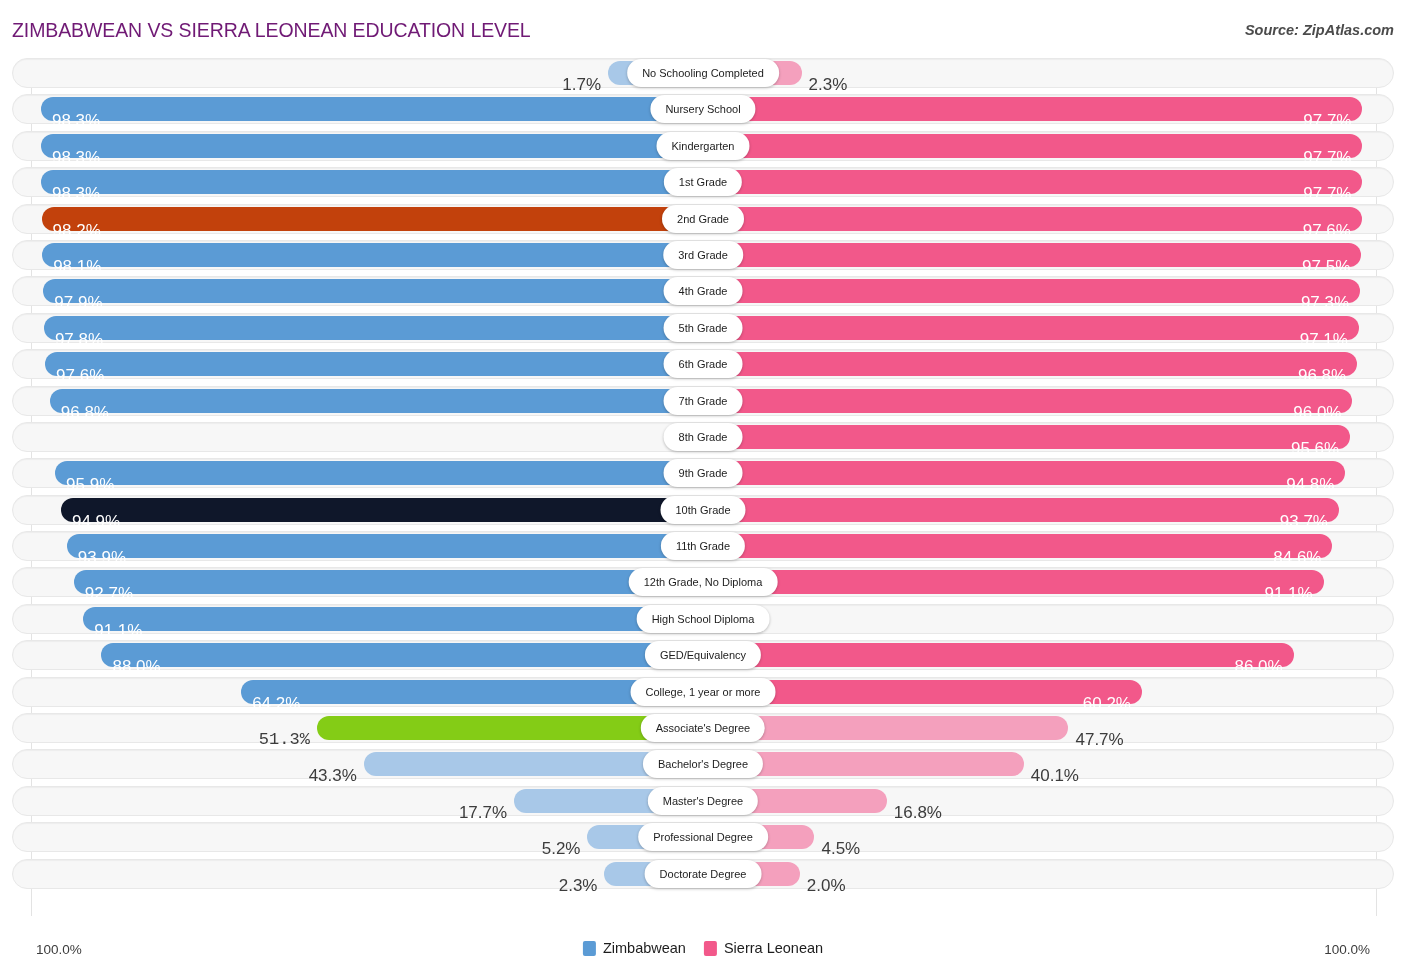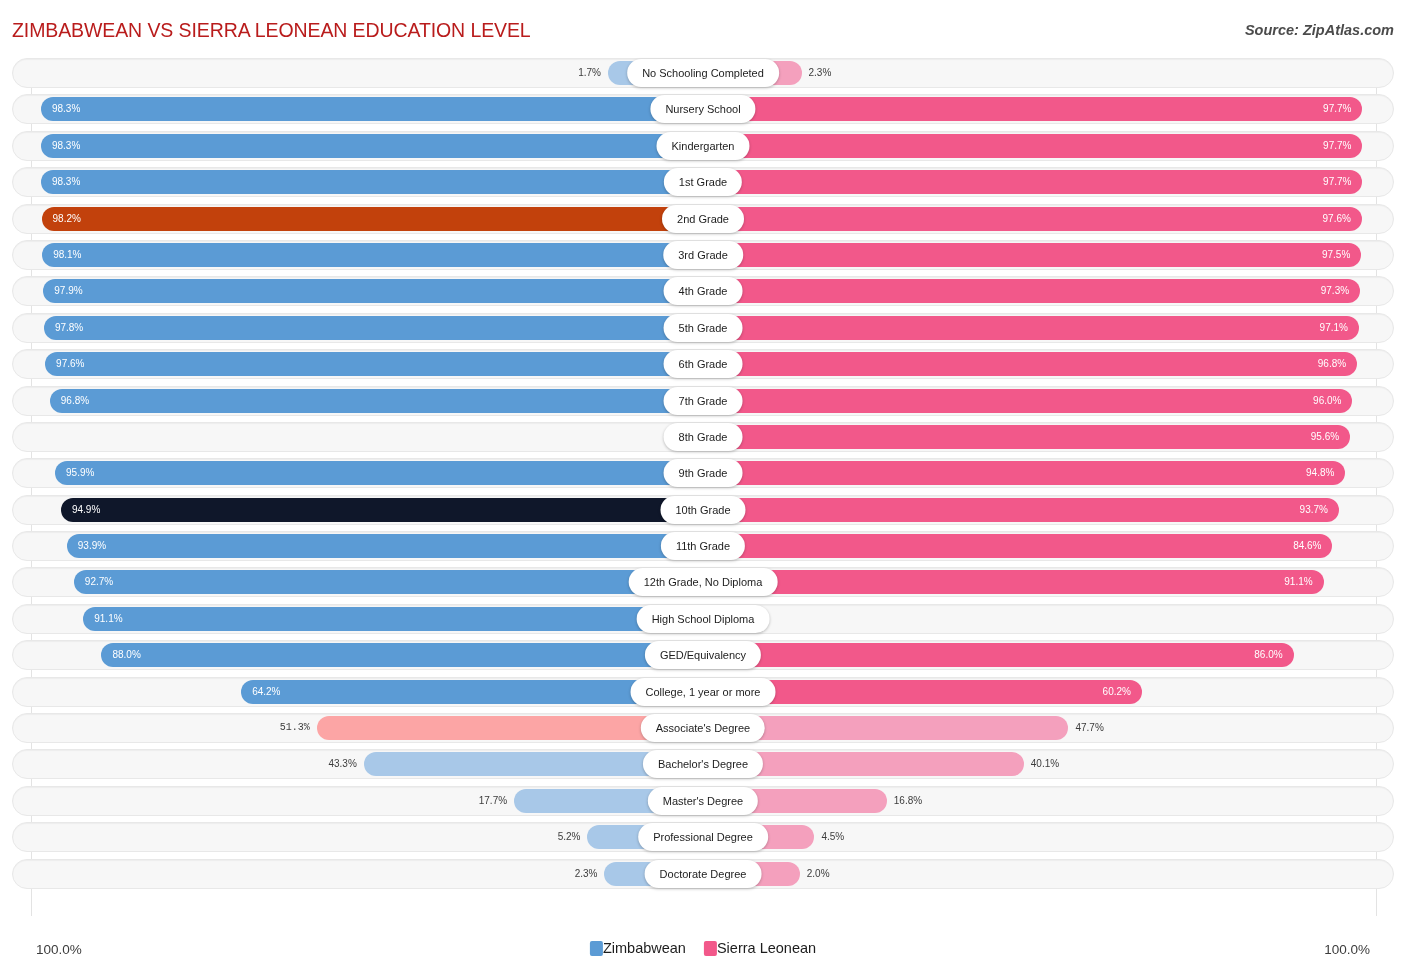--- a/index.html
+++ b/index.html
@@ -24,21 +24,21 @@
     padding: 0 14px;
     box-sizing: border-box;
   }
   .chart-title {
     position: absolute;
     left: 12px;
     top: 19px;
     font-size: 19.5px;
     letter-spacing: -0.1px;
     font-weight: 400;
-    color: #b91c1c;
+    color: #701a75;
     text-transform: uppercase;
     white-space: nowrap;
   }
   .source {
     position: absolute;
     right: 12px;
     top: 22px;
     font-size: 14.5px;
     font-style: italic;
     font-weight: bold;
@@ -97,24 +97,24 @@
     top: 3px;
     height: 24px;
     border-radius: 12px;
     box-sizing: border-box;
   }
   .bar.left  { border-radius: 12px 0 0 12px; }
   .bar.right { border-radius: 0 12px 12px 0; }
 
   .bar-val {
     position: absolute;
-    top: 0;
+    top: 12px;
     height: 24px;
     line-height: 24px;
-    font-size: 10px;
+    font-size: 17px;
     white-space: nowrap;
   }
   
   .bar.left  .bar-val.inside  { left: 11px;  color: #ffffff; }
   .bar.right .bar-val.inside  { right: 11px; color: #ffffff; }
   
   .bar.left  .bar-val.outside { right: 100%; margin-right: 7px; color: #3c3c3c; }
   .bar.right .bar-val.outside { left: 100%;  margin-left: 7px;  color: #3c3c3c; }
 
   
@@ -158,20 +158,21 @@
     transform: translateX(-50%);
     top: 2px;
     display: flex;
     align-items: center;
     gap: 18px;
     white-space: nowrap;
   }
   .legend-item {
     display: flex;
     align-items: center;
+    gap: 7px;
   }
   .swatch {
     width: 13px;
     height: 15px;
     border-radius: 2px;
     display: inline-block;
   }
   .legend-label {
     font-size: 14.5px;
     color: #1d1d1d;
@@ -358,21 +359,21 @@
         <div class="bar left" style="left: 241.146px; width: 461.854px; background: rgb(91, 155, 213);">
           <span class="bar-val inside">64.2%</span>
         </div>
         <div class="bar right" style="left: 703px; width: 438.976px; background: rgb(242, 88, 138);">
           <span class="bar-val inside">60.2%</span>
         </div>
         <div class="cat-label">College, 1 year or more</div>
       </div>
       <div class="row">
         <div class="track"></div>
-        <div class="bar left" style="left: 316.869px; width: 386.131px; background: #fca5a5; font-family: Liberation Mono, monospace;">
+        <div class="bar left" style="left: 316.869px; width: 386.131px; background: #84cc16; font-family: Liberation Mono, monospace;">
           <span class="bar-val outside">51.3%</span>
         </div>
         <div class="bar right" style="left: 703px; width: 365.476px; background: rgb(244, 160, 189);">
           <span class="bar-val outside">47.7%</span>
         </div>
         <div class="cat-label">Associate's Degree</div>
       </div>
       <div class="row">
         <div class="track"></div>
         <div class="bar left" style="left: 363.829px; width: 339.171px; background: rgb(168, 200, 232);">

